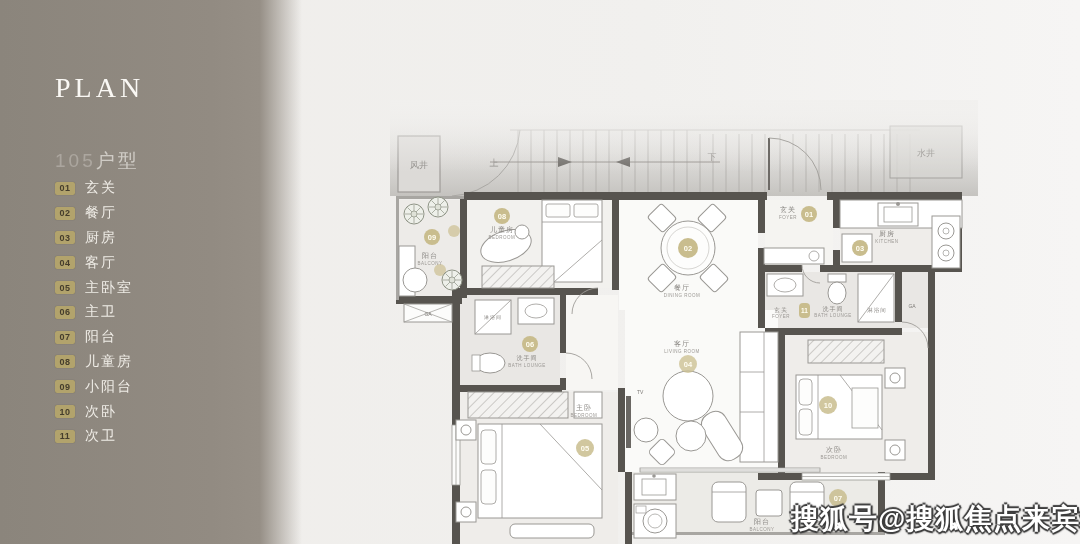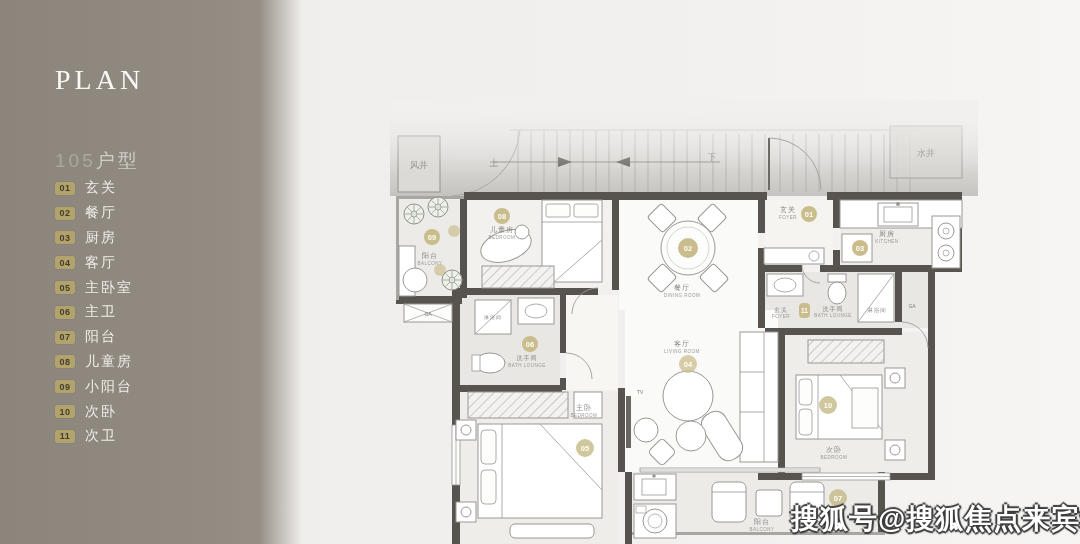--- a/index.html
+++ b/index.html
@@ -2,21 +2,21 @@
 <html><head>
 <meta charset="utf-8">
 <style>
   html,body{margin:0;padding:0;background:#ffffff;}
   #stage{position:relative;width:1080px;height:544px;overflow:hidden;
          background:linear-gradient(to right,#efedea 0%,#f1f0ee 60%,#f6f5f4 100%);
          font-family:"Liberation Sans","DejaVu Sans",sans-serif;}
   
   .sidebar{position:absolute;left:0;top:0;width:302px;height:544px;
            background:linear-gradient(to right,#8b857c 0%,#928b82 70%,#968f86 86%,rgba(150,143,133,0) 100%);}
-  .sb-title{position:absolute;left:55px;top:64px;color:#faf8f4;
+  .sb-title{position:absolute;left:55px;top:72px;color:#faf8f4;
             font-family:"Liberation Serif","DejaVu Serif",serif;
             font-size:28px;letter-spacing:4px;text-align:right;}
   .sb-sub{position:absolute;left:55px;top:116px;color:rgba(250,248,244,.78);
           font-size:20px;letter-spacing:6px;}
   .sb-unit{position:absolute;left:55px;top:148px;font-size:19px;letter-spacing:3px;}
   .sb-unit .num{color:rgba(250,248,244,.28);}
   .sb-unit .suf{color:rgba(250,248,244,.6);}
   .sb-list{position:absolute;left:55px;top:176px;display:flex;flex-direction:column;}
   .sb-item{display:flex;align-items:center;height:24.8px;gap:10px;}
   .sb-badge{display:inline-flex;align-items:center;justify-content:center;

